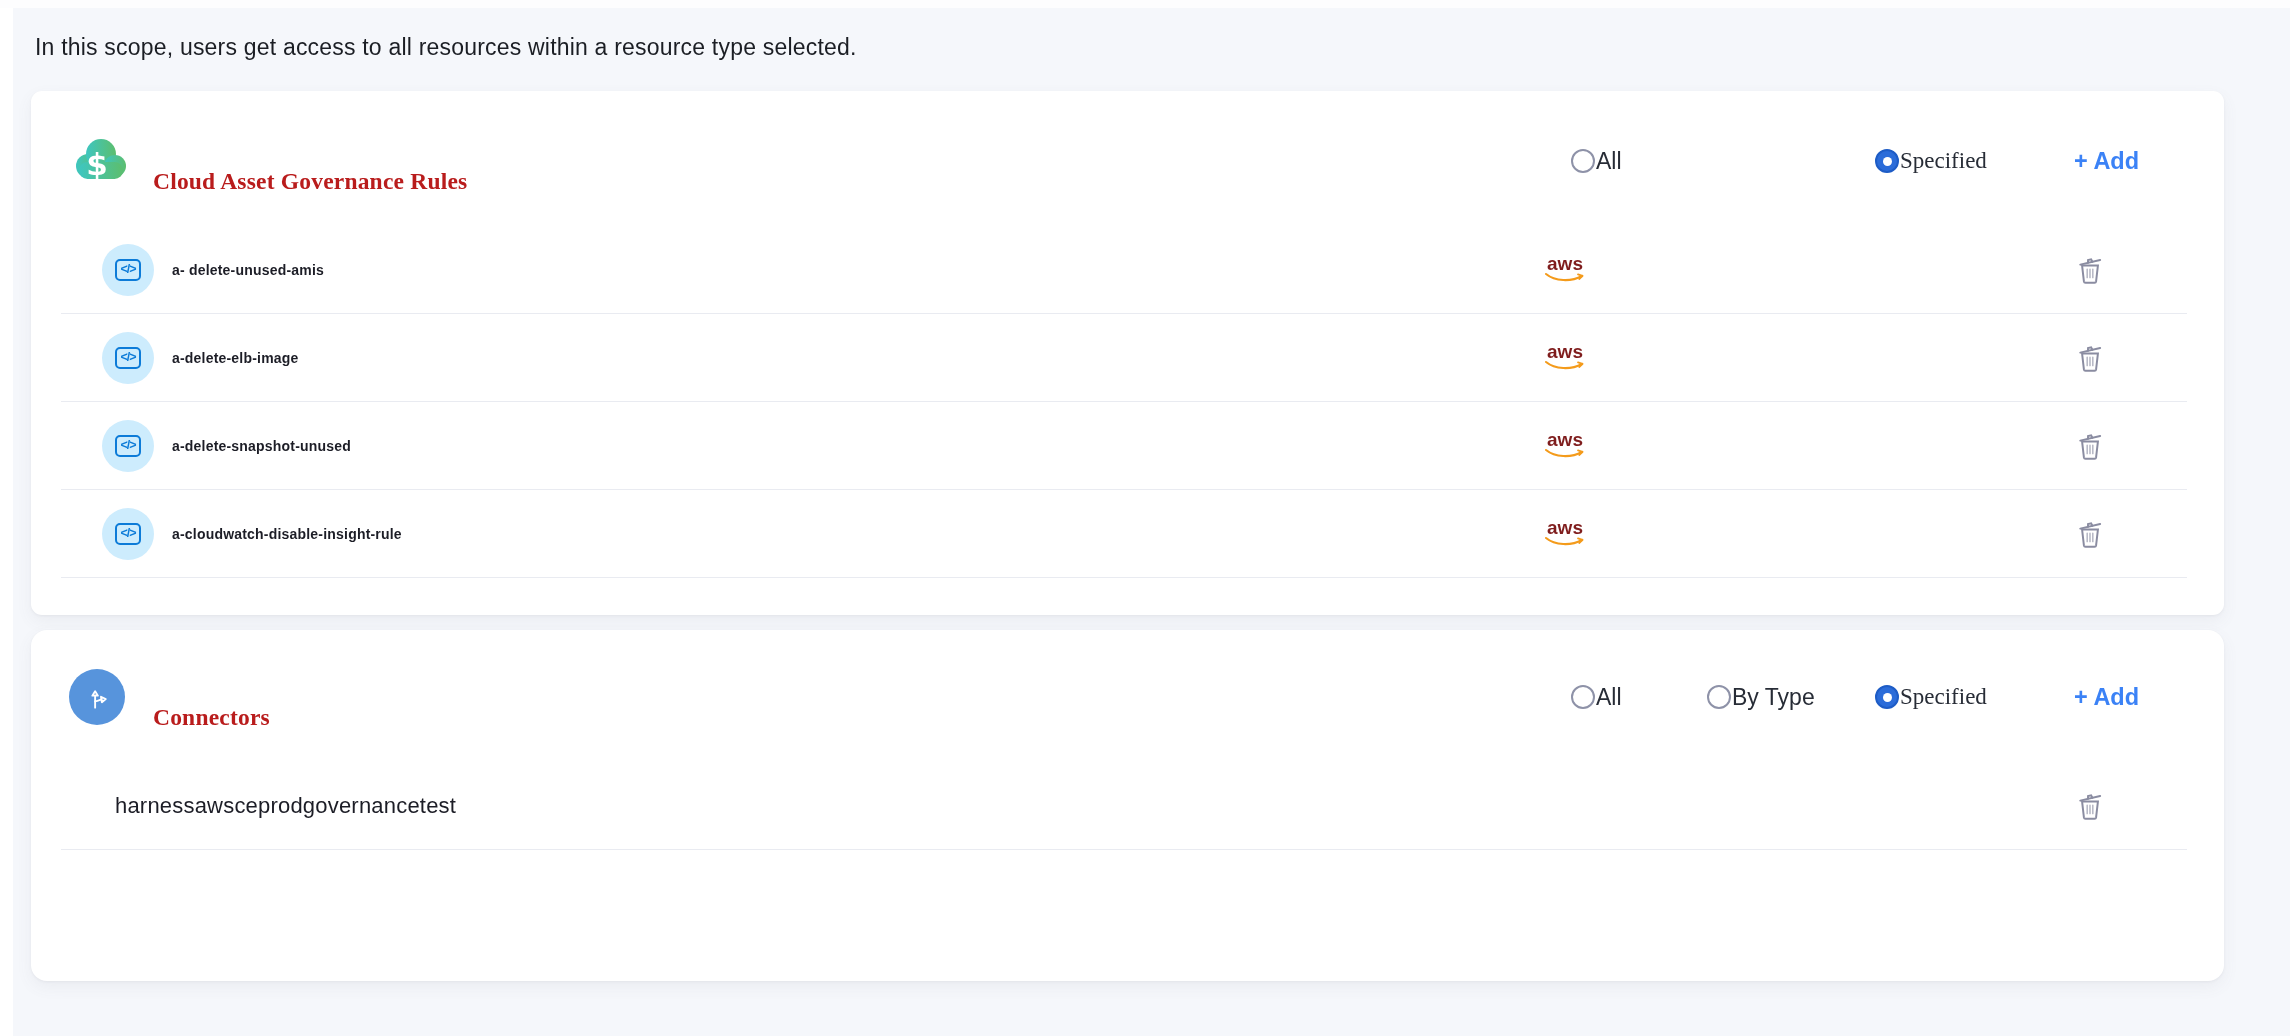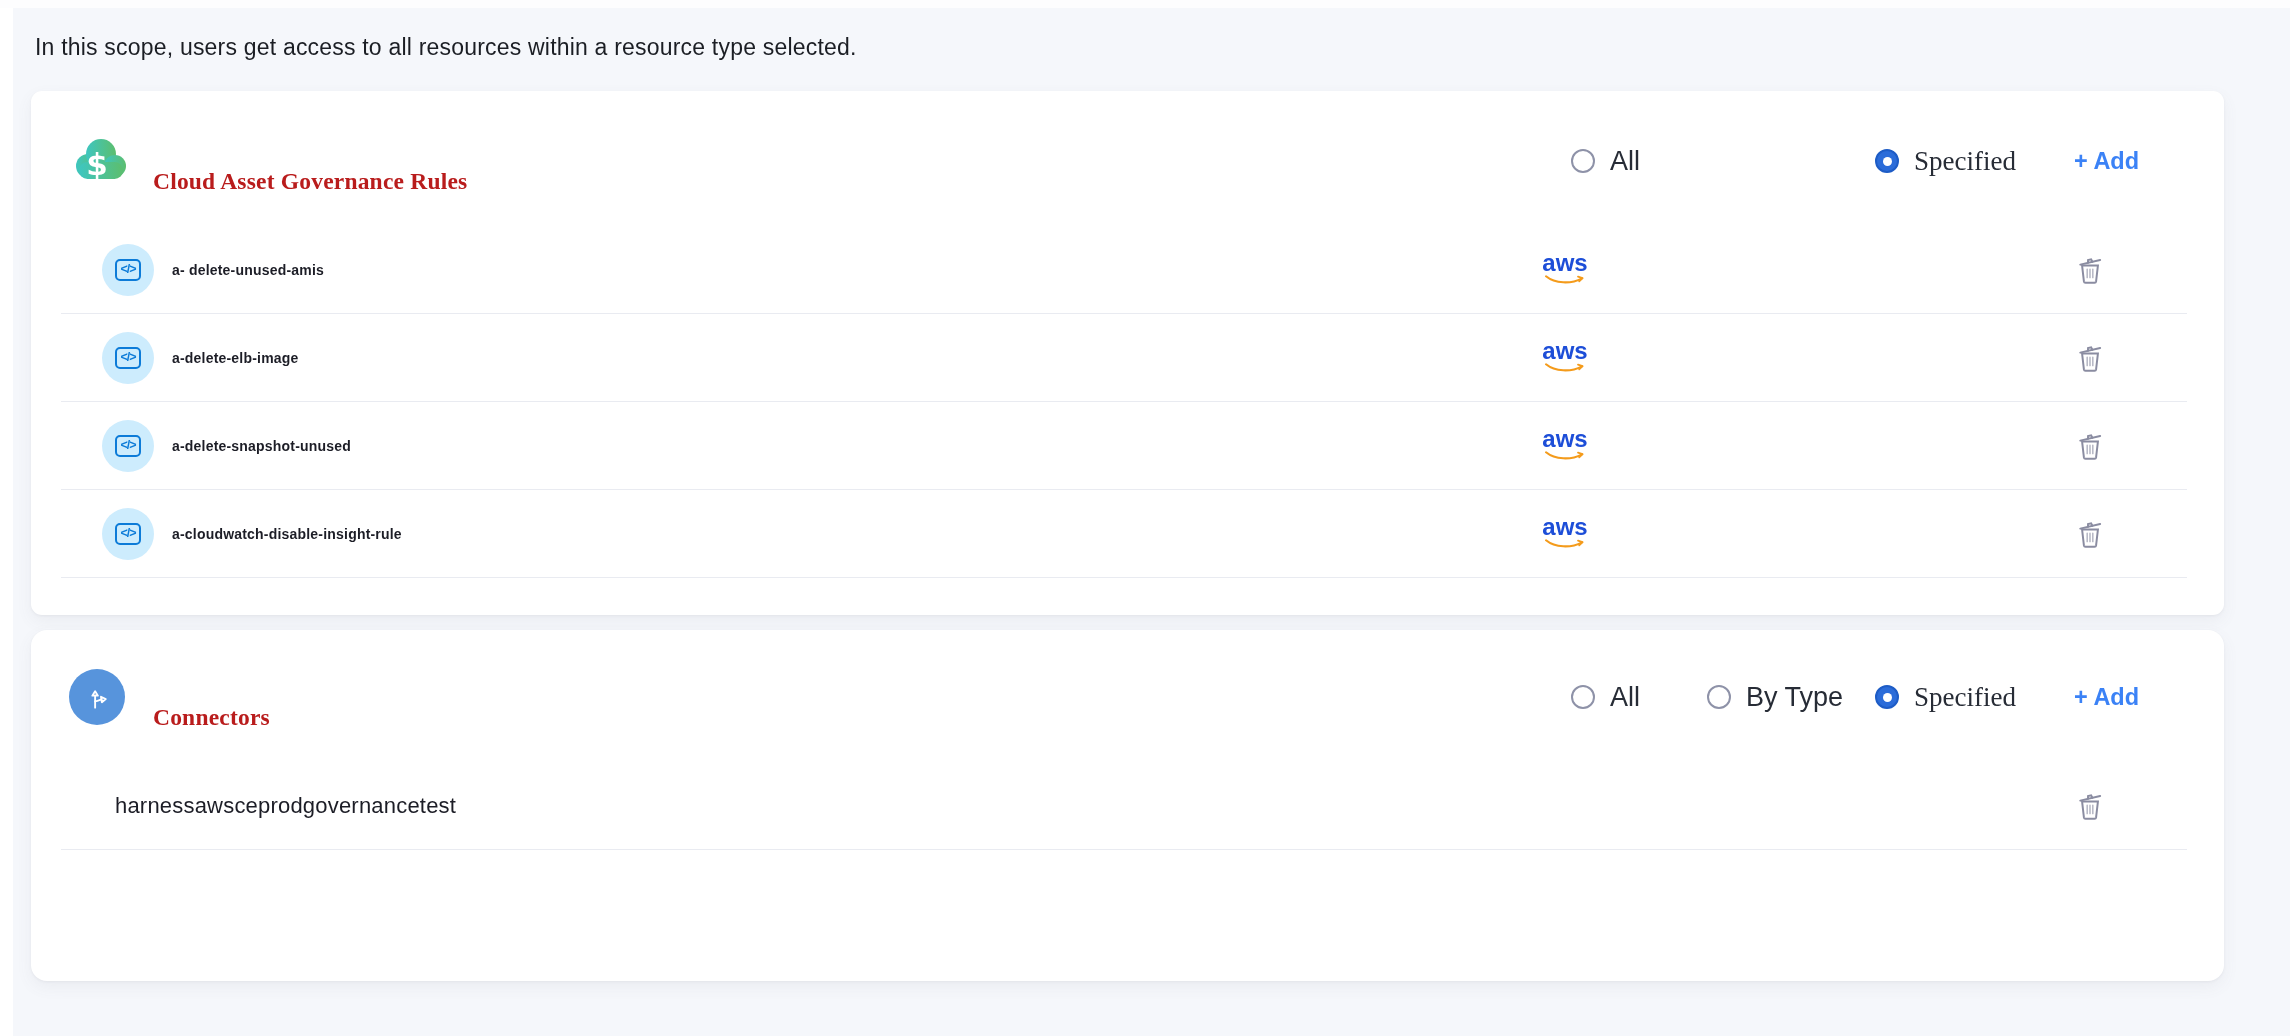--- a/index.html
+++ b/index.html
@@ -49,21 +49,21 @@
   .opt-3{left:1844px;font-family:Liberation Serif, serif;}
   .radio{
     width:24px;height:24px;border-radius:50%;box-sizing:border-box;
     background:#fff;border:2px solid #8e92a8;position:relative;flex:0 0 auto;
   }
   .radio.checked{background:#2b6cd9;border:2px solid #1d5cc6;}
   .radio.checked::after{
     content:"";position:absolute;inset:0;margin:auto;width:9px;height:9px;
     border-radius:50%;background:#fff;
   }
-  .opt-label{margin-left:15px;font-size:27px;color:#272c36;}
+  .opt-label{margin-left:1px;font-size:23px;color:#272c36;}
 
   .add-link{
     position:absolute;left:2043px;
     font-size:23.5px;font-weight:700;color:#3b82f6;cursor:pointer;
     background:none;border:none;padding:0;font-family:inherit;
   }
   .card.governance .add-link{top:57px;}
   .card.connectors .add-link{top:54px;}
 
   
@@ -88,21 +88,21 @@
     font-size:14px;font-weight:600;color:#1c1d26;letter-spacing:.2px;
   }
   .conn-name{
     position:absolute;left:84px;top:50%;transform:translateY(-50%);
     font-size:22px;font-weight:400;color:#1c1d26;letter-spacing:.2px;
   }
   .aws-logo{
     position:absolute;left:1510px;top:50%;transform:translateY(-54%);
     display:flex;flex-direction:column;align-items:center;width:48px;
   }
-  .aws-word{font-size:24px;font-weight:700;color:#1d4ed8;line-height:1;letter-spacing:0;}
+  .aws-word{font-size:19px;font-weight:700;color:#7f1d1d;line-height:1;letter-spacing:0;}
   .aws-swoosh{margin-top:-1px;}
   .trash-btn{
     position:absolute;left:2038px;top:50%;transform:translateY(-50%);
     width:42px;height:42px;background:none;border:none;padding:3px;cursor:pointer;
     display:flex;align-items:center;justify-content:center;
   }
 </style>
 </head>
 <body>
 

